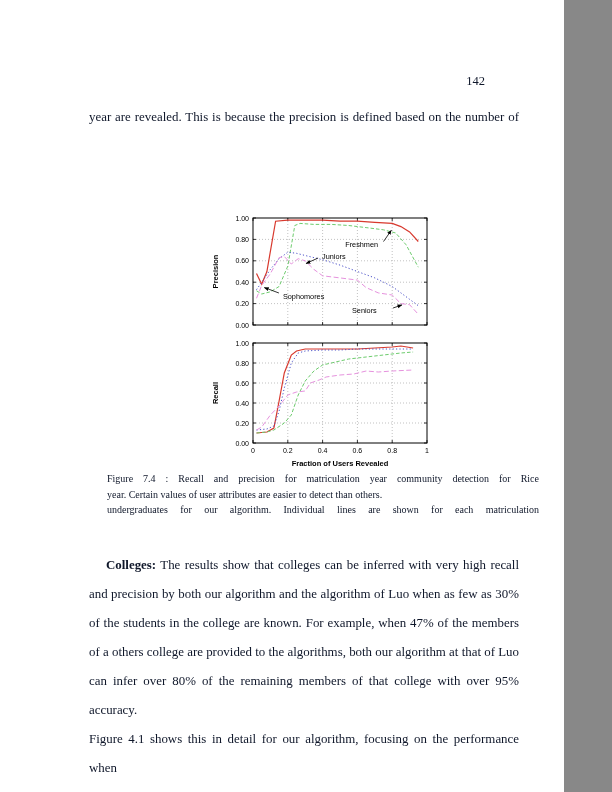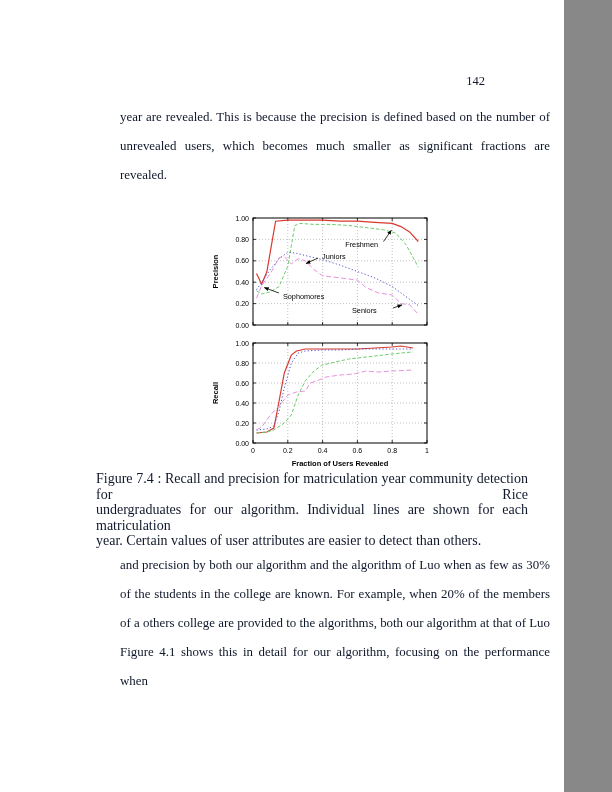--- a/index.html
+++ b/index.html
@@ -9,48 +9,47 @@
     background:#ffffff;
     font-family:"Liberation Serif", serif;
     color:#0f172a;
     overflow:hidden;
   }
   .page-number{
     position:absolute; top:74px; right:79px;
     font-size:12.5px;
   }
   .para{
-    position:absolute; left:120px; width:430px;
+    position:absolute; left:89px; width:430px;
     font-size:12.9px; line-height:29px;
   }
   .para .line{
     text-align:justify; text-align-last:justify;
     white-space:normal;
   }
   .para .line.short{ text-align-last:left; }
   .lead{ font-weight:bold; }
   .caption{
-    position:absolute; left:96px; width:432px; top:471px;
-    font-size:14px; line-height:15.6px;
+    position:absolute; left:107px; width:432px; top:471px;
+    font-size:10px; line-height:15.6px;
   }
   .caption .line{ text-align:justify; text-align-last:justify; }
   .caption .line.short{ text-align-last:left; }
   .figure svg{ position:absolute; overflow:visible; }
   svg text{ font-family:"Liberation Sans", sans-serif; fill:#000; }
 </style>
 </head>
 <body>
 
 <div class="page">
 
   <div class="page-number">142</div>
 
   <div class="para" style="top:103px;">
     <div class="line">year are revealed.  This is because the precision is defined based on the number of</div>
-    <div class="line">unrevealed users, which becomes much smaller as significant fractions are revealed.</div>
   </div>
 
   <div class="figure">
     <svg style="left:205px; top:205px;" width="240" height="130" viewBox="0 0 240 130">
       <defs>
         <marker id="arr0" markerWidth="7" markerHeight="7" refX="5.5" refY="3" orient="auto">
           <path d="M0,0.6 L6,3 L0,5.4 Z" fill="#000"></path>
         </marker>
       </defs>
     <line x1="48" x2="222" y1="98.6" y2="98.6" stroke="#a8a8a8" stroke-width="0.7" stroke-dasharray="1,2"></line>
@@ -161,24 +160,26 @@
         <polyline points="51.5,101.0 61.9,100.0 68.9,98.0 79.3,91.0 86.3,83.0 93.2,63.0 100.2,49.0 108.9,39.0 117.6,33.0 126.3,31.0 143.7,27.0 161.1,25.0 178.5,23.0 195.9,21.0 208.1,20.0" fill="none" stroke="#6ecc6e" stroke-width="1" stroke-dasharray="3.5,2"></polyline>
         <polyline points="51.5,98.0 61.9,97.0 68.9,94.0 74.1,79.0 79.3,56.0 86.3,31.0 93.2,21.0 100.2,19.0 117.6,18.0 135.0,18.0 152.4,17.0 169.8,17.0 187.2,17.0 208.1,17.0" fill="none" stroke="#4a50c8" stroke-width="1" stroke-dasharray="1.2,2.2"></polyline>
         <polyline points="51.5,98.0 56.7,95.0 65.4,83.0 74.1,74.0 82.8,63.0 91.5,60.0 100.2,59.0 105.4,51.0 114.1,48.0 121.1,45.0 135.0,43.0 148.9,42.0 161.1,39.0 173.3,40.0 187.2,39.0 208.1,38.0" fill="none" stroke="#e692de" stroke-width="1" stroke-dasharray="5,2.5"></polyline>
         <text x="13" y="61" text-anchor="middle" font-size="7.5" font-weight="bold" transform="rotate(-90 13 61)">Recall</text>
         <text x="135" y="134" text-anchor="middle" font-size="7.5" font-weight="bold">Fraction of Users Revealed</text>
       </svg>
   </div>
 
   <div class="caption">
     <div class="line">Figure 7.4 : Recall and precision for matriculation year community detection for Rice</div>
+    <div class="line short">year. Certain values of user attributes are easier to detect than others.</div>
     <div class="line">undergraduates for our algorithm. Individual lines are shown for each matriculation</div>
-    <div class="line short">year. Certain values of user attributes are easier to detect than others.</div>
   </div>
 
   <div class="para" style="top:551px;">
+    <div class="line"><span style="display:inline-block;width:17px;"></span><span class="lead">Colleges:</span><span>  The results show that colleges can be inferred with very high recall</span></div>
     <div class="line">and precision by both our algorithm and the algorithm of Luo when as few as 30%</div>
-    <div class="line">of the students in the college are known.  For example, when 20% of the members</div>
+    <div class="line">of the students in the college are known.  For example, when 47% of the members</div>
     <div class="line">of a others college are provided to the algorithms, both our algorithm at that of Luo</div>
+    <div class="line">can infer over 80% of the remaining members of that college with over 95% accuracy.</div>
     <div class="line">Figure 4.1 shows this in detail for our algorithm, focusing on the performance when</div>
   </div>
 
 </div>
 
 </body></html>

